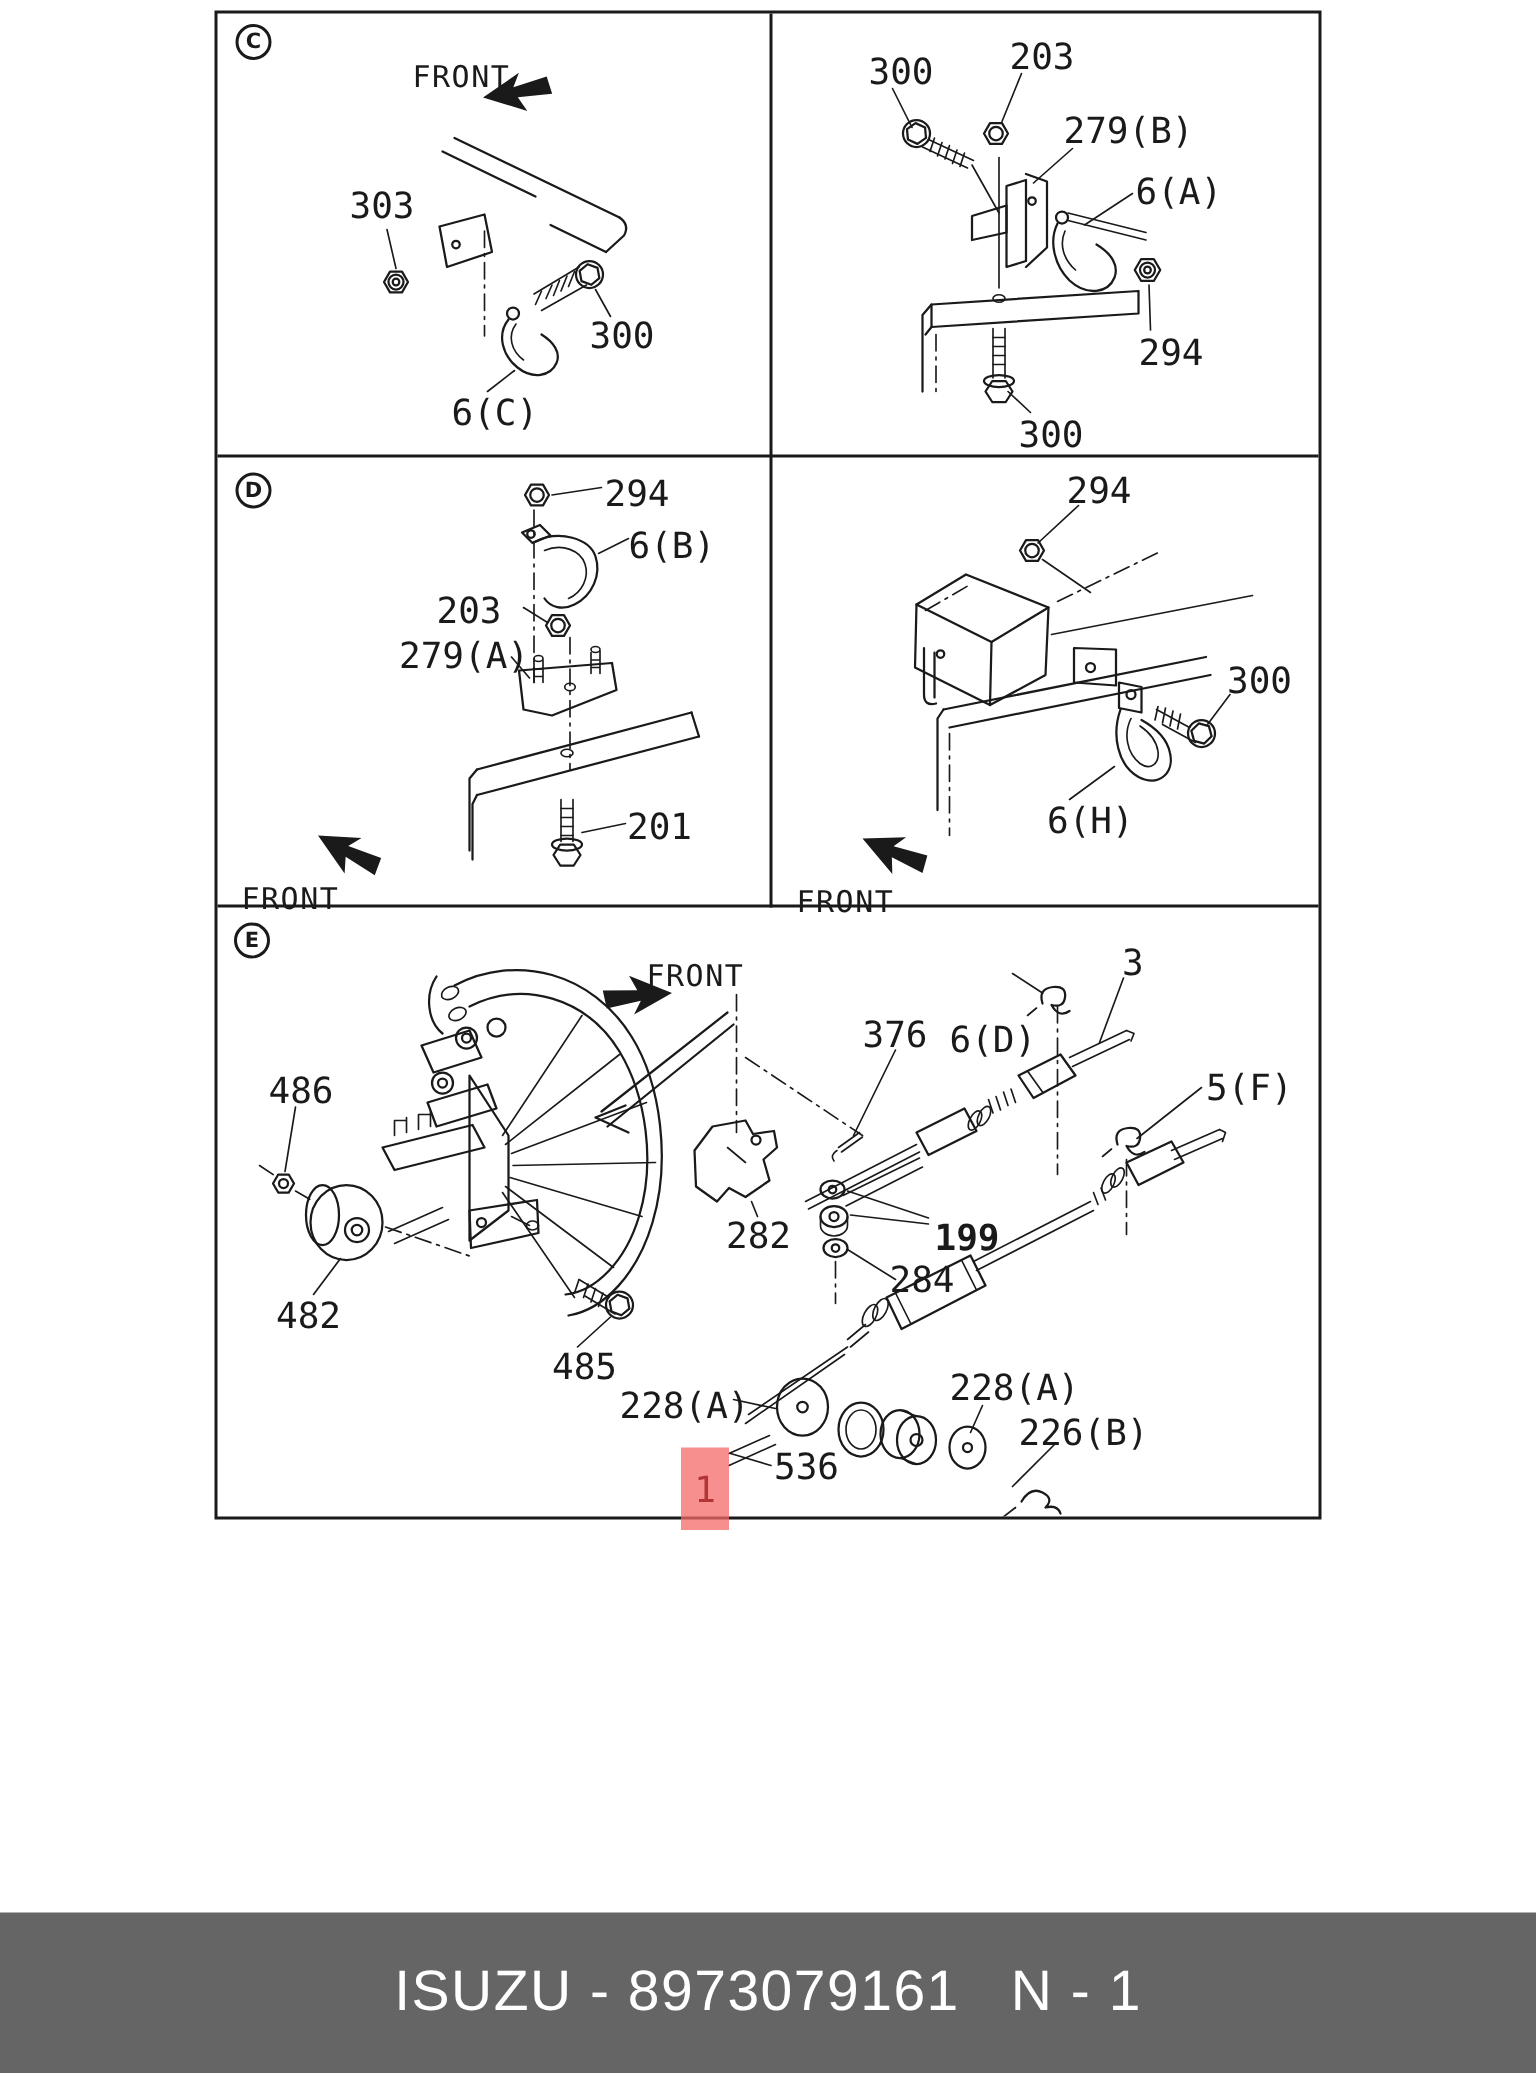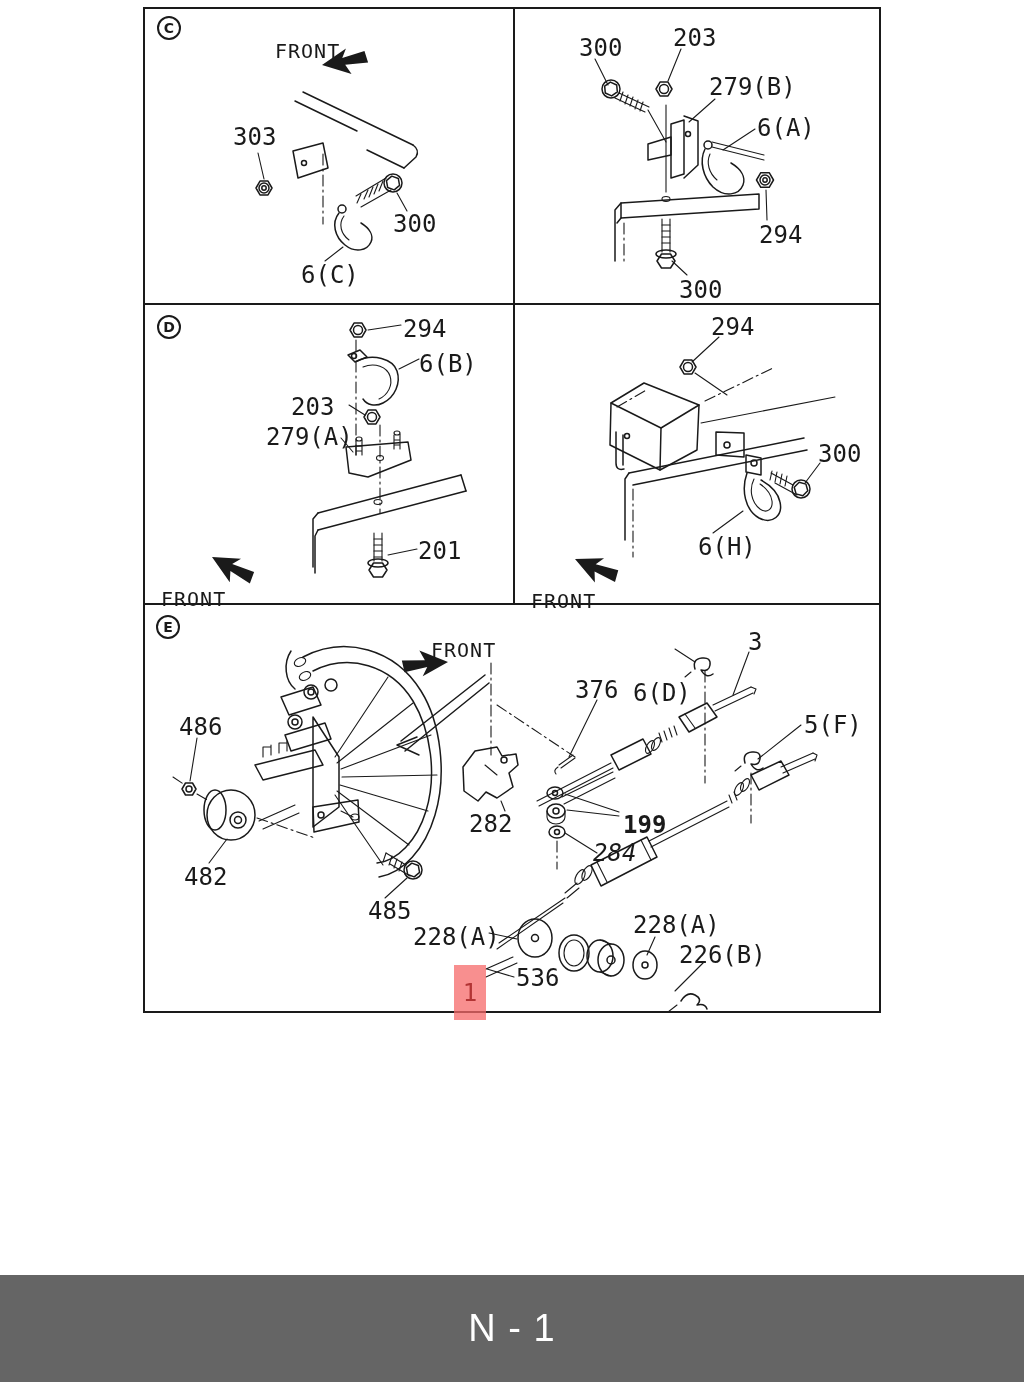--- a/index.html
+++ b/index.html
@@ -361,33 +361,34 @@
       <path class="ln thin" d="M510,332 L502,350"></path>
       <path class="ln thin" d="M558,358 L530,386"></path>
       <path class="ln thin" d="M341,364 L368,352 M341,372 L372,358"></path>
     </svg>
     <div class="badge" style="left:11px;top:10px;">E</div>
     <div class="front" style="left:286px;top:15px;">FRONT</div>
     <div class="highlight-box">1</div>
   <span class="callout" style="left: 34px; top: 110px;">486</span>
       <span class="callout" style="left: 39px; top: 260px;">482</span>
       <span class="callout" style="left: 223px; top: 294px;">485</span>
-      <span class="callout" style="left: 324px; top: 207px;">282</span>
+      <span class="callout" style="left: 339px; top: 207px;">282</span>
       <span class="callout" style="left: 268px; top: 320px;">228(A)</span>
       <span class="callout" style="left: 371px; top: 361px;">536</span>
       <span class="callout" style="left: 430px; top: 73px;">376</span>
       <span class="callout" style="left: 488px; top: 28px; margin-top: 48px;">6(D)</span>
       <span class="callout" style="left: 603px; top: 25px;">3</span>
       <span class="callout" style="left: 659px; top: 108px;">5(F)</span>
       <span class="callout" style="left: 478px; top: 208px; font-weight: bold;">199</span>
-      <span class="callout" style="left: 448px; top: 236px; font-style: italic;">284</span>
+      <span class="callout" style="left: 448px; top: 236px;">284</span>
       <span class="callout" style="left: 488px; top: 308px;">228(A)</span>
       <span class="callout" style="left: 534px; top: 338px;">226(B)</span>
     </div>
 
   <div class="divider-h" style="top:294px;"></div>
   <div class="divider-h" style="top:594px;"></div>
   <div class="divider-v"></div>
 </div>
 
 <div class="footer">
+  <span>ISUZU - 8973079161</span>
   <span>N - 1</span>
 </div>
 
 </body></html>

